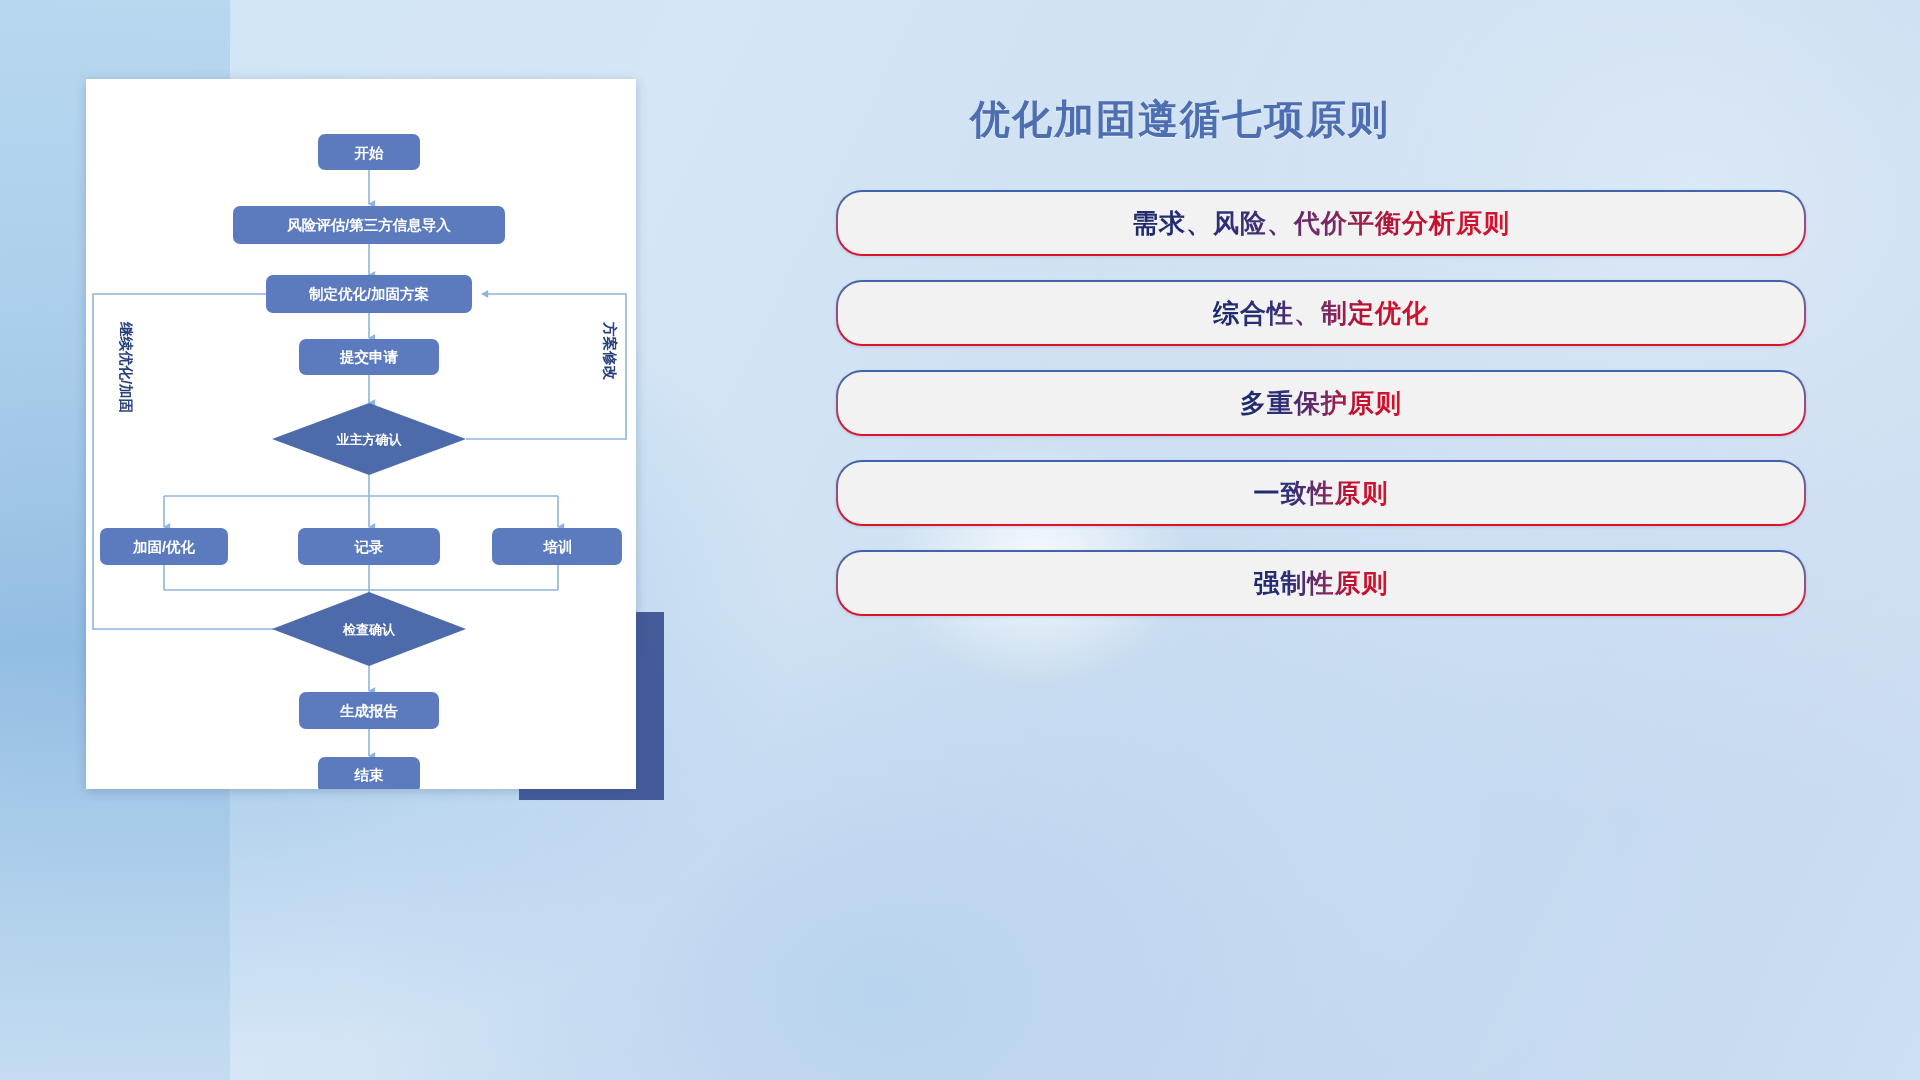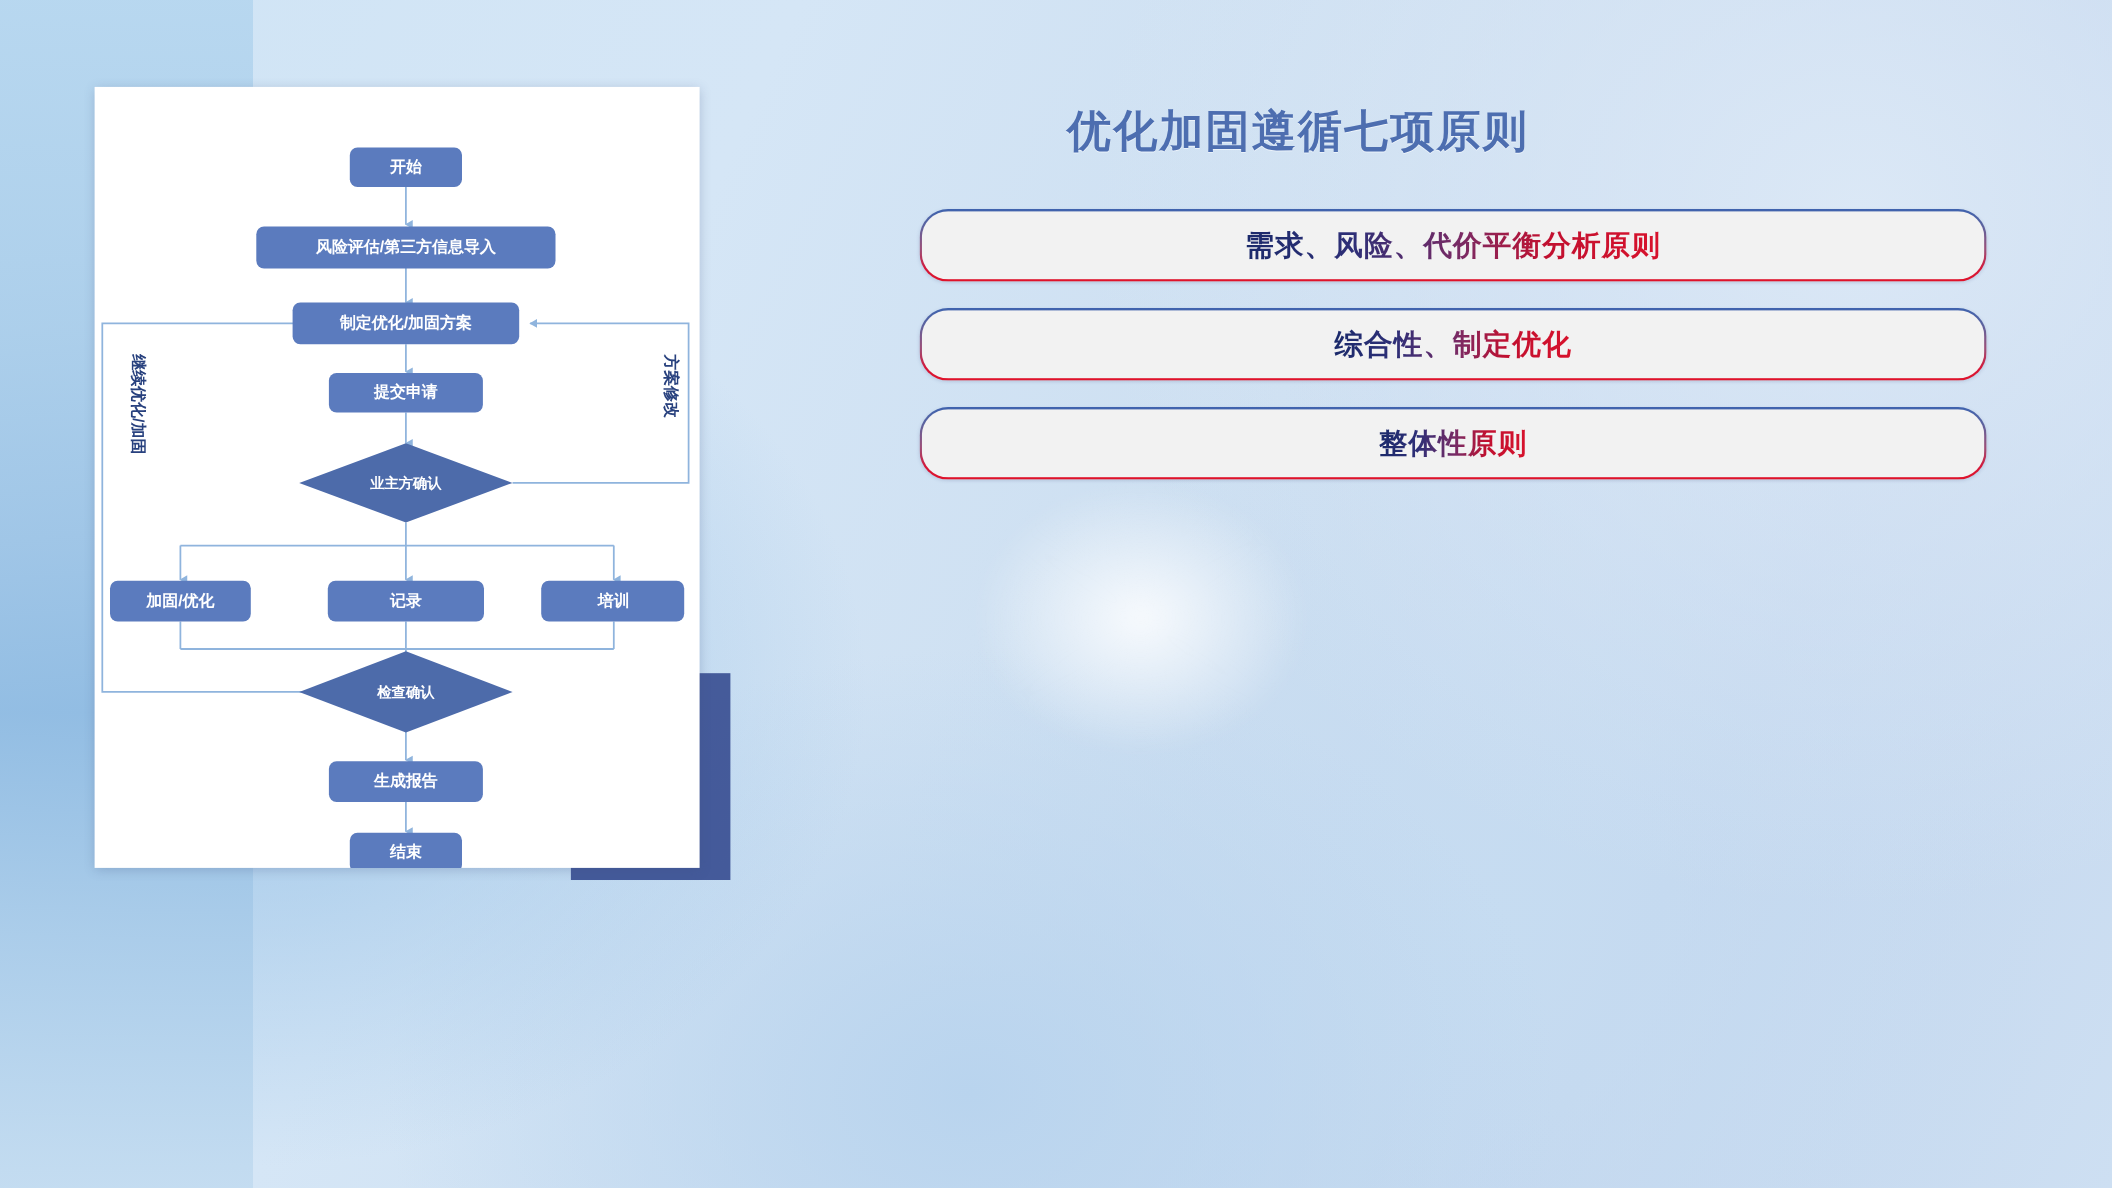--- a/index.html
+++ b/index.html
@@ -216,20 +216,26 @@
     <div class="principle-card">
       <span class="principle-text">需求、风险、代价平衡分析原则</span>
     </div>
 
     <div class="principle-card">
       <span class="principle-text">综合性、制定优化</span>
     </div>
 
 
     <div class="principle-card">
-      <span class="principle-text">整体性原则</span>
-    </div>
-
-
+      <span class="principle-text">多重保护原则</span>
+    </div>
+
+    <div class="principle-card">
+      <span class="principle-text">一致性原则</span>
+    </div>
+
+    <div class="principle-card">
+      <span class="principle-text">强制性原则</span>
+    </div>
 
 
   </div>
 </div>
 
 </body></html>

